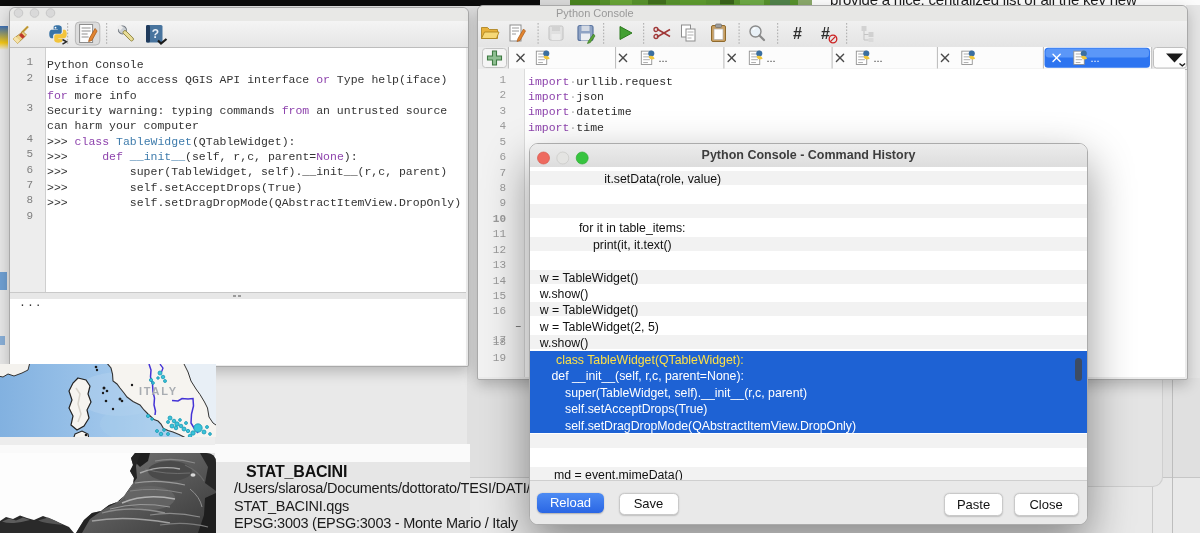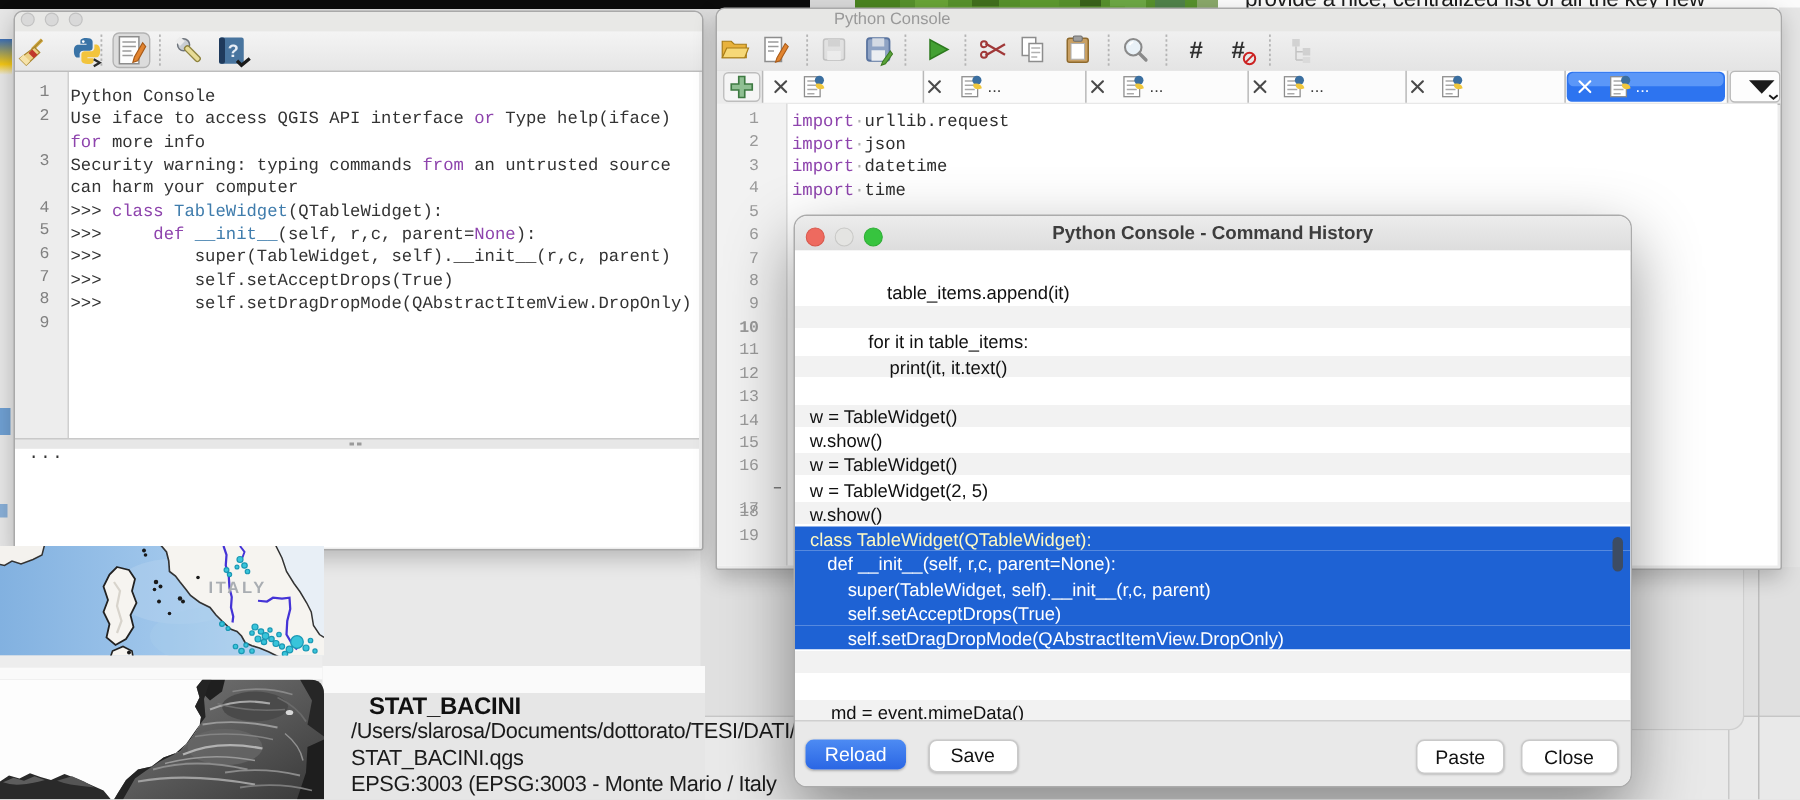--- a/index.html
+++ b/index.html
@@ -521,22 +521,22 @@
     <circle cx="7.5" cy="7" r="6" fill="#ee6a5f" stroke="#d8584c" stroke-width="0.7"></circle>
     <circle cx="26.8" cy="7" r="6" fill="#e4e4e2" stroke="#c8c8c6" stroke-width="0.7"></circle>
     <circle cx="46.2" cy="7" r="6" fill="#37c43f" stroke="#2eae35" stroke-width="0.7"></circle>
   </svg>
   <div class="abs" style="left:0;top:4px;width:100%;text-align:center;font-size:12.5px;font-weight:600;color:#3d3d3d;">Python Console - Command History</div>
 
   <div id="histlist" class="abs" style="left:0;top:22.5px;width:100%;height:313.5px;background:#fff;overflow:hidden;font-size:12.3px;color:#111;">
       <div style="position:absolute;left:0;top:-13.15px;width:557px;height:16.45px;background:#ffffff;">
         <div style="position:absolute;left:0px;top:2px;color:#111;white-space:pre;"></div>
       </div>
-      <div style="position:absolute;left:0;top:19.75px;width:557px;height:16.45px;background:#ffffff;">
-        <div style="position:absolute;left:61.4px;top:2px;color:#111;white-space:pre;">table_items.append(it)</div>
+      <div style="position:absolute;left:0;top:3.299999999999999px;width:557px;height:16.45px;background:linear-gradient(#fff 0px,#fff 1px,#f2f2f2 1px,#f2f2f2 15.4px,#fff 15.4px);">
+        <div style="position:absolute;left:74.3px;top:2px;color:#111;white-space:pre;">it.setData(role, value)</div>
       </div>
       <div style="position:absolute;left:0;top:36.2px;width:557px;height:16.45px;background:linear-gradient(#fff 0px,#fff 1px,#f2f2f2 1px,#f2f2f2 15.4px,#fff 15.4px);">
         <div style="position:absolute;left:0px;top:2px;color:#111;white-space:pre;"></div>
       </div>
       <div style="position:absolute;left:0;top:52.650000000000006px;width:557px;height:16.45px;background:#ffffff;">
         <div style="position:absolute;left:48.9px;top:2px;color:#111;white-space:pre;">for it in table_items:</div>
       </div>
       <div style="position:absolute;left:0;top:69.10000000000001px;width:557px;height:16.45px;background:linear-gradient(#fff 0px,#fff 1px,#f2f2f2 1px,#f2f2f2 15.4px,#fff 15.4px);">
         <div style="position:absolute;left:63px;top:2px;color:#111;white-space:pre;">print(it, it.text()</div>
       </div>
@@ -552,21 +552,21 @@
       <div style="position:absolute;left:0;top:134.9px;width:557px;height:16.45px;background:linear-gradient(#fff 0px,#fff 1px,#f2f2f2 1px,#f2f2f2 15.4px,#fff 15.4px);">
         <div style="position:absolute;left:9.8px;top:2px;color:#111;white-space:pre;">w = TableWidget()</div>
       </div>
       <div style="position:absolute;left:0;top:151.35px;width:557px;height:16.45px;background:#ffffff;">
         <div style="position:absolute;left:9.8px;top:2px;color:#111;white-space:pre;">w = TableWidget(2, 5)</div>
       </div>
       <div style="position:absolute;left:0;top:167.79999999999998px;width:557px;height:16.45px;background:linear-gradient(#fff 0px,#fff 1px,#f2f2f2 1px,#f2f2f2 15.4px,#fff 15.4px);">
         <div style="position:absolute;left:9.8px;top:2px;color:#111;white-space:pre;">w.show()</div>
       </div>
       <div style="position:absolute;left:0;top:184.24999999999997px;width:557px;height:16.45px;background:#1e62d4;">
-        <div style="position:absolute;left:10px;top:2px;color:#fef9c3;white-space:pre;">class TableWidget(QTableWidget):</div>
+        <div style="position:absolute;left:26px;top:2px;color:#fde047;white-space:pre;">class TableWidget(QTableWidget):</div>
       </div>
       <div style="position:absolute;left:0;top:200.69999999999996px;width:557px;height:16.45px;background:#1e62d4;">
         <div style="position:absolute;left:21.5px;top:2px;color:#fff;white-space:pre;">def __init__(self, r,c, parent=None):</div>
       </div>
       <div style="position:absolute;left:0;top:217.14999999999995px;width:557px;height:16.45px;background:#1e62d4;">
         <div style="position:absolute;left:35.1px;top:2px;color:#fff;white-space:pre;">super(TableWidget, self).__init__(r,c, parent)</div>
       </div>
       <div style="position:absolute;left:0;top:233.59999999999994px;width:557px;height:16.45px;background:#1e62d4;">
         <div style="position:absolute;left:35.1px;top:2px;color:#fff;white-space:pre;">self.setAcceptDrops(True)</div>
       </div>

